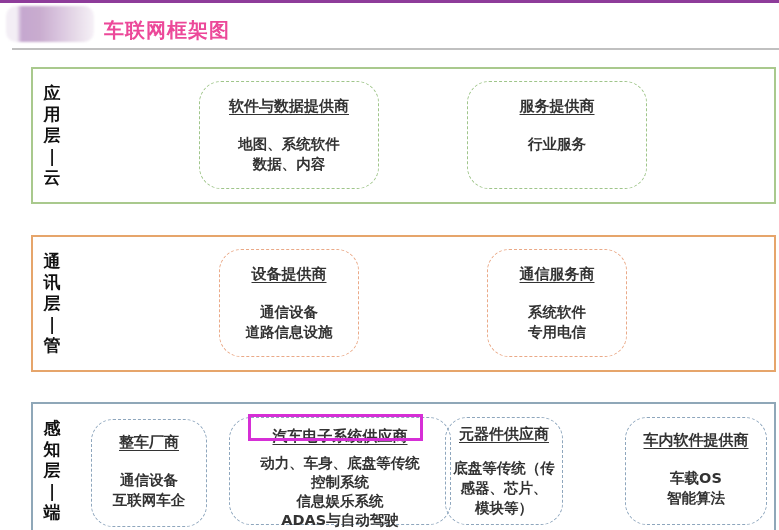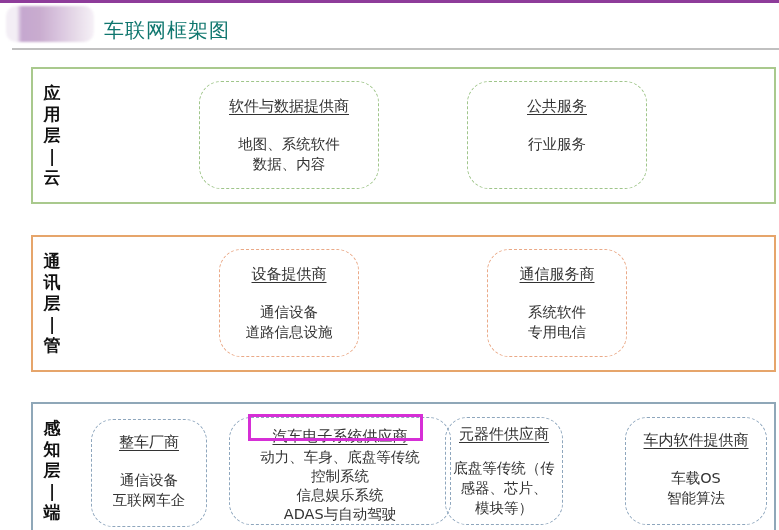--- a/index.html
+++ b/index.html
@@ -6,33 +6,33 @@
   body {
     width:779px; height:530px; position:relative; overflow:hidden;
     background:#ffffff;
     font-family:"DejaVu Sans","Liberation Sans",sans-serif;
     color:#222;
   }
   .top-bar { position:absolute; left:0; top:0; width:779px; height:3px; background:#8e3c9a; }
   .logo-blur { position:absolute; left:6px; top:6px; width:88px; height:36px; border-radius:10px;
     background:linear-gradient(90deg,#f3eef5 0,#f3eef5 12%,#c5a7cf 18%,#c9accf 38%,#d9c4de 60%,#e7dbe9 80%,#f6f1f7 100%);
     filter:blur(1px); }
-  .title { position:absolute; left:104px; top:17px; font-size:20px; font-weight:normal; color:#0f766e; letter-spacing:1px; }
+  .title { position:absolute; left:104px; top:17px; font-size:20px; font-weight:bold; color:#ec4899; letter-spacing:1px; }
   .title-rule { position:absolute; left:12px; top:48px; width:767px; height:2px; background:#c0c0c0; }
 
   .layer { position:absolute; left:31px; width:745px; box-sizing:border-box; background:#fff; }
   .layer-app { top:67px; height:137px; border:2px solid #a9c98d; }
   .layer-comm { top:235px; height:137px; border:2px solid #e6a56b; }
   .layer-sense { top:402px; height:140px; border:2px solid #8fa7b8; }
 
   .layer-label { position:absolute; left:8px; top:14px; width:22px; font-family:"DejaVu Serif","Liberation Serif",serif;
     font-size:17px; font-weight:bold; line-height:21px; color:#111; text-align:center; }
   .layer-label span { display:block; }
 
-  .card { position:absolute; box-sizing:border-box; border-radius:22px; text-align:center; font-size:14.5px; line-height:20px; color:#333; }
+  .card { position:absolute; box-sizing:border-box; border-radius:22px; text-align:center; font-size:14.5px; line-height:20px; color:#333;font-weight:bold; }
   .card-green { border:1.5px dashed #9fc58a; }
   .card-orange { border:1.5px dashed #eaa987; }
   .card-blue { border:1.5px dashed #8ea6bd; }
   .card-title { display:inline-block; text-decoration:underline; text-underline-offset:3px; font-size:15px; color:#333; }
   .card-lines { margin-top:18px; }
   .card-lines span { display:block; }
   .highlight { position:absolute; border:3px solid #d62fd6; box-sizing:border-box; }
 </style>
 </head>
 <body>
@@ -51,21 +51,21 @@
     <span>云</span>
   </div>
   <div class="card card-green" style="left:166px; top:12px; width:180px; height:108px; padding-top:14px;">
     <div class="card-title">软件与数据提供商</div>
     <div class="card-lines" style="margin-top:18px;">
       <span>地图、系统软件</span>
       <span>数据、内容</span>
     </div>
   </div>
   <div class="card card-green" style="left:434px; top:12px; width:180px; height:108px; padding-top:14px;">
-    <div class="card-title">公共服务</div>
+    <div class="card-title">服务提供商</div>
     <div class="card-lines" style="margin-top:18px;">
       <span>行业服务</span>
     </div>
   </div>
 </div>
 
 <div class="layer layer-comm">
   <div class="layer-label">
     <span>通</span>
     <span>讯</span>
@@ -99,21 +99,21 @@
   </div>
   <div class="card card-blue" style="left:58px; top:15px; width:116px; height:108px; padding-top:12px;">
     <div class="card-title">整车厂商</div>
     <div class="card-lines" style="margin-top:18px;">
       <span>通信设备</span>
       <span>互联网车企</span>
     </div>
   </div>
   <div class="card card-blue" style="left:196px; top:13px; width:222px; height:108px; padding-top:9px; line-height:19px;">
     <div class="card-title">汽车电子系统供应商</div>
-    <div class="card-lines" style="margin-top:2px;">
+    <div class="card-lines" style="margin-top:8px;">
       <span>动力、车身、底盘等传统</span>
       <span>控制系统</span>
       <span>信息娱乐系统</span>
       <span>ADAS与自动驾驶</span>
     </div>
   </div>
   <div class="highlight" style="left:215px; top:10px; width:175px; height:27px;"></div>
   <div class="card card-blue" style="left:412px; top:13px; width:118px; height:108px; padding-top:6px; line-height:20px;">
     <div class="card-title">元器件供应商</div>
     <div class="card-lines" style="margin-top:14px;">

